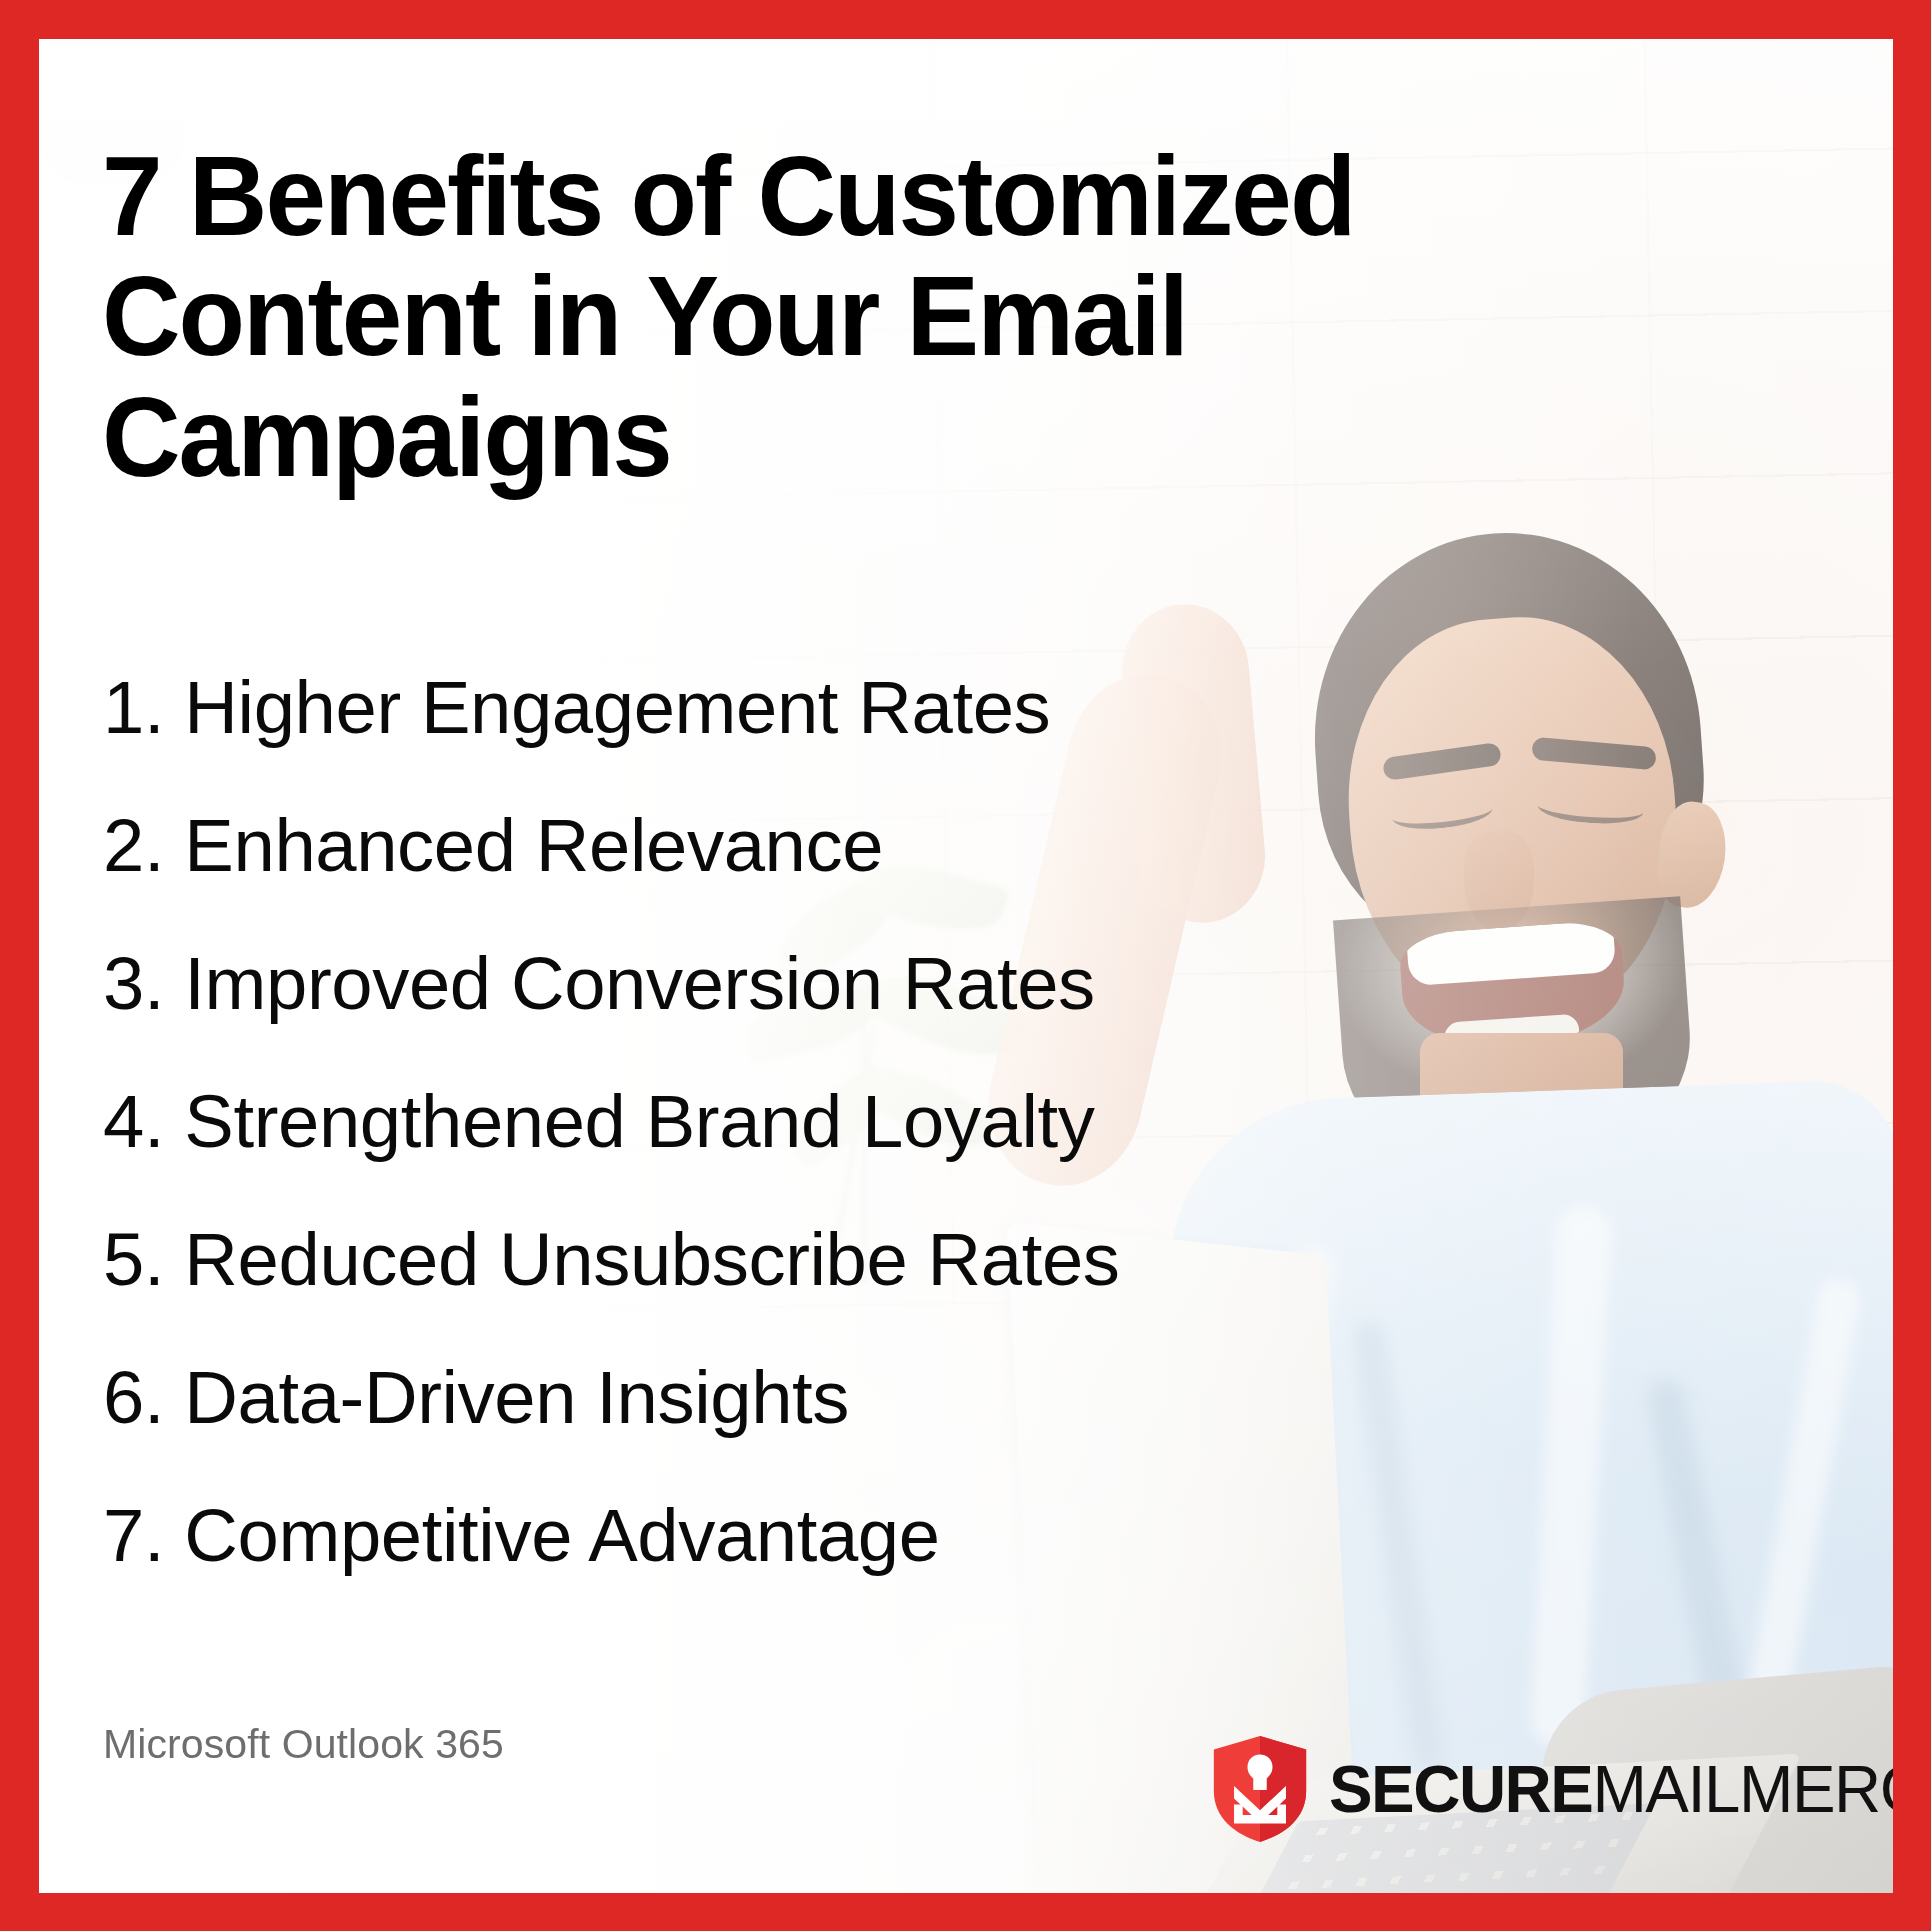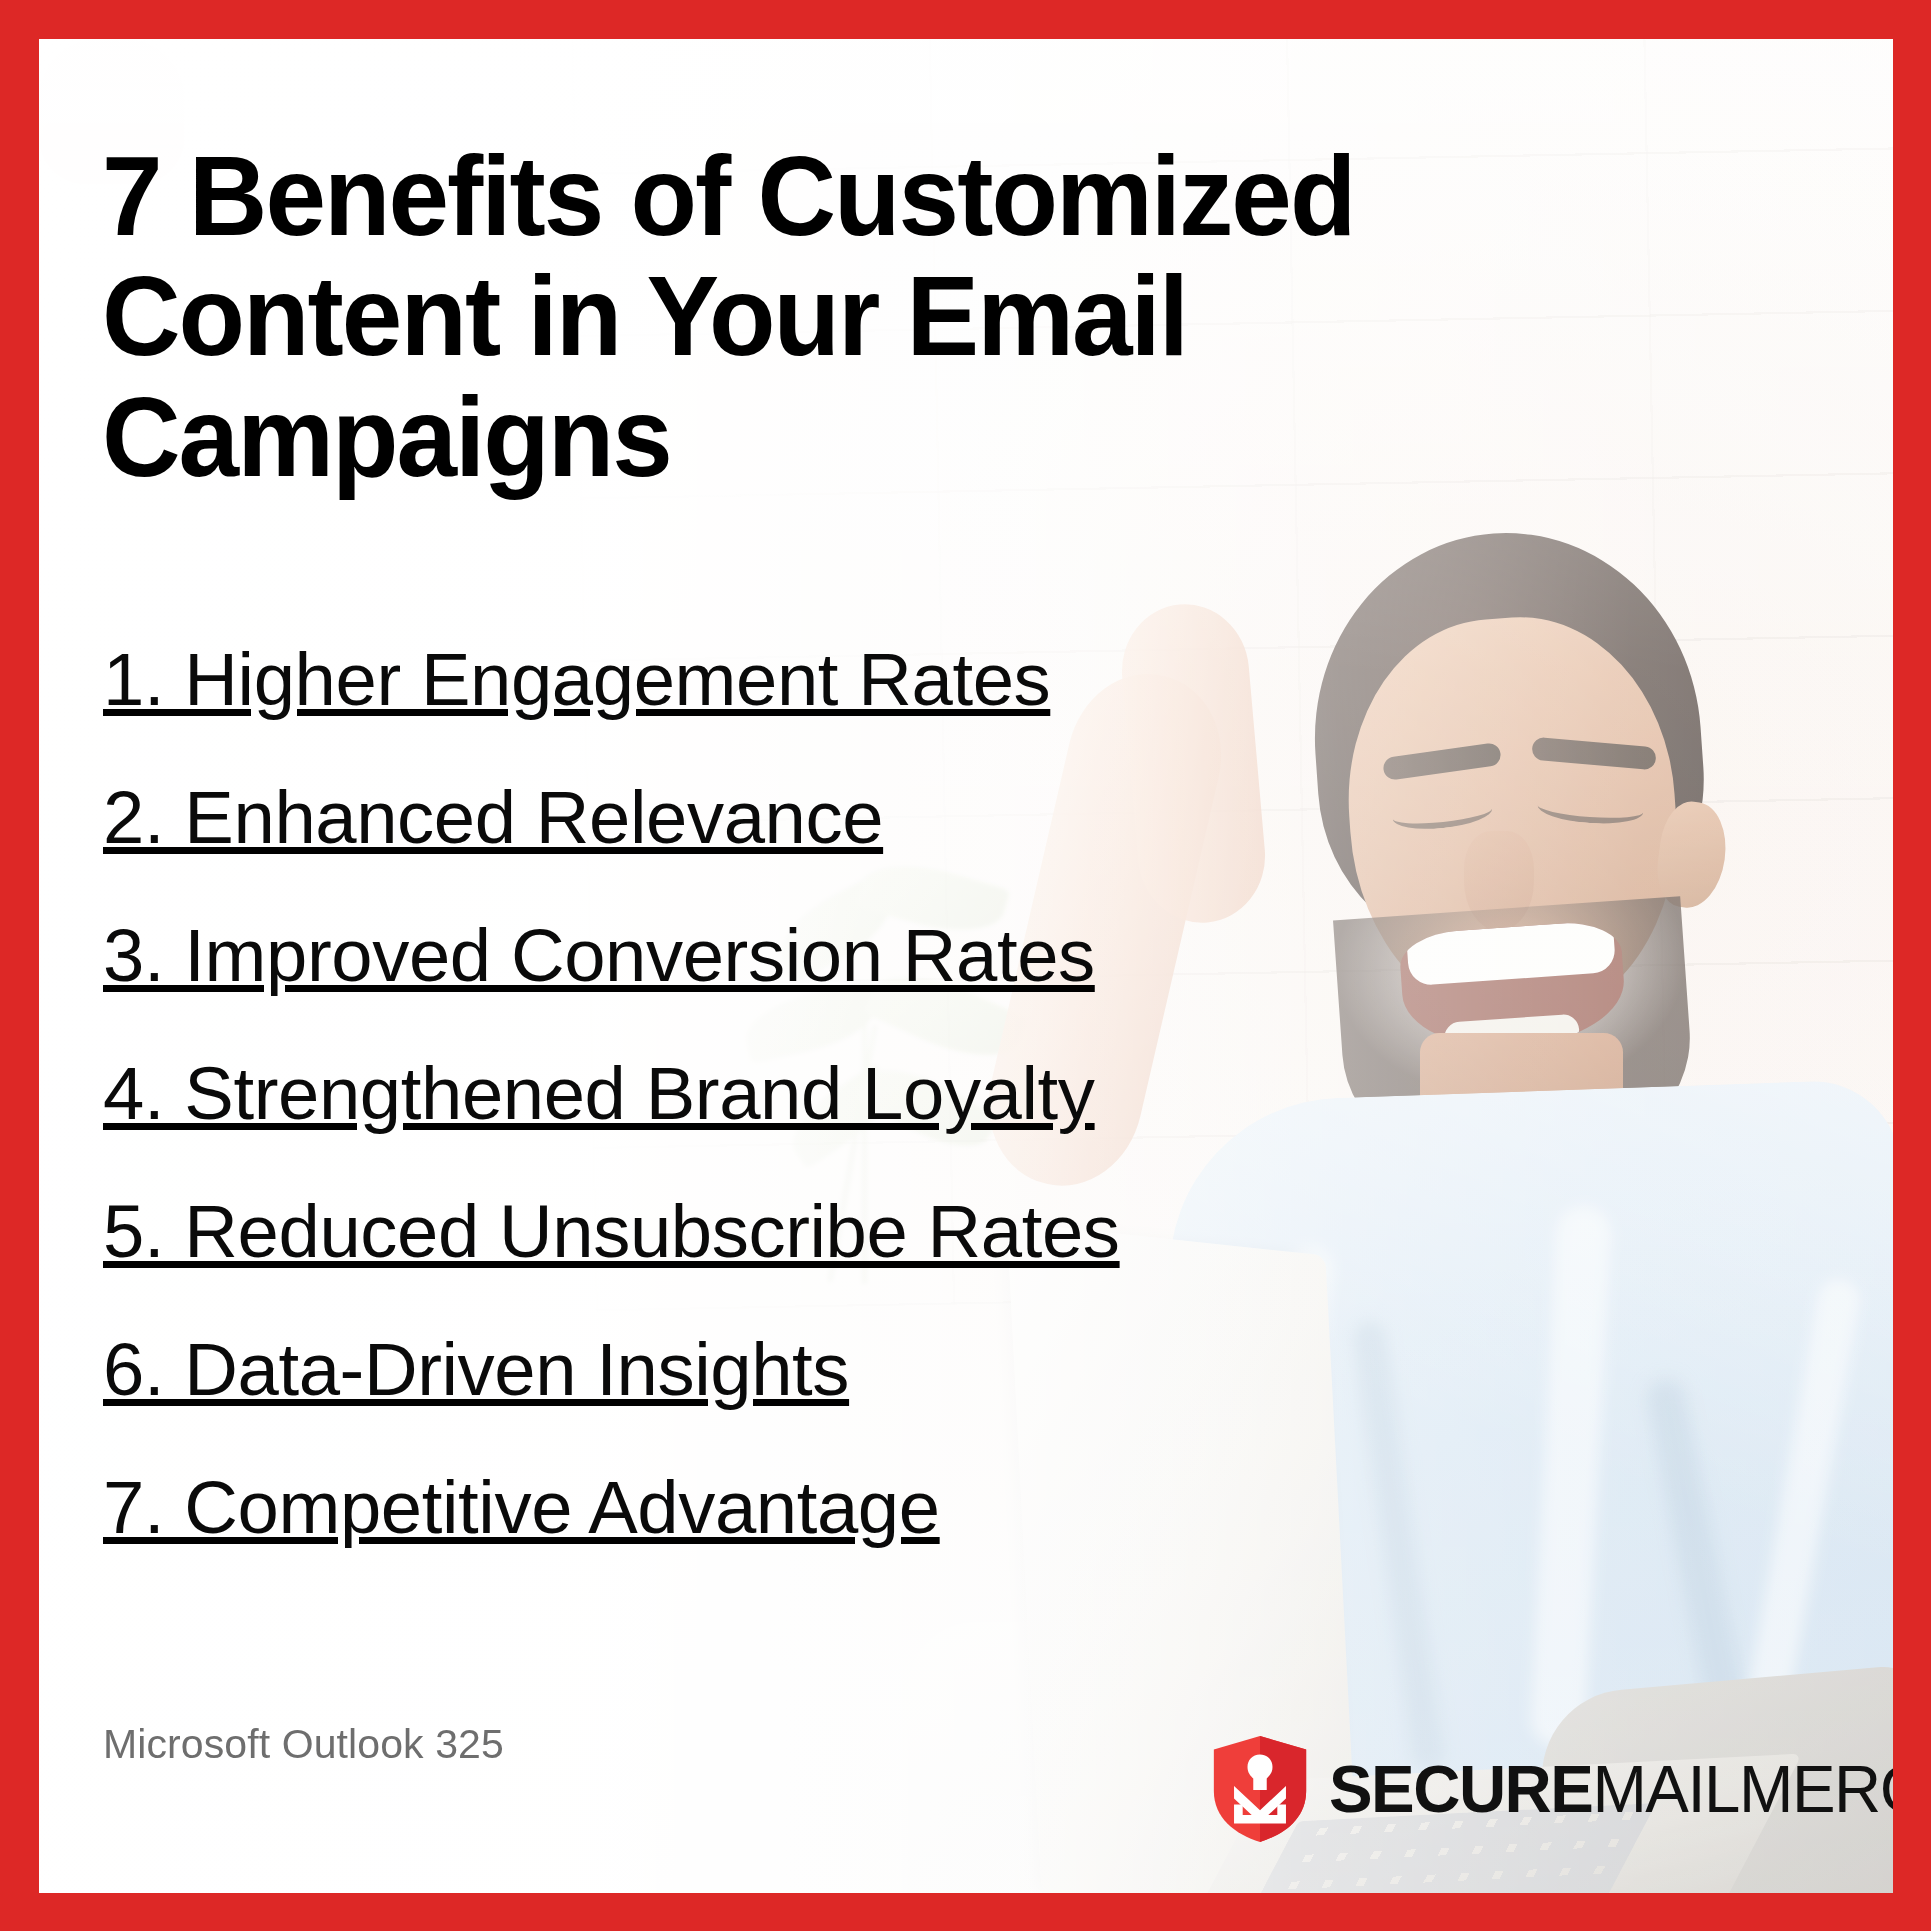--- a/index.html
+++ b/index.html
@@ -233,24 +233,23 @@
     letter-spacing:-2.1px;
     line-height:1.055;
     color:#000000;
     font-family:"Liberation Sans", sans-serif;
     transform:scaleX(.955);
     transform-origin:left top;
   }
 
   #benefits{
     position:absolute;
-    left:64px; top:603px;
+    left:64px; top:631px;
     width:1371px;
     list-style:none;
-    text-decoration:underline;
   }
   .benefit{
     font-size:75px;
     font-weight:300;
     letter-spacing:-0.4px;
     line-height:1.0;
     color:#0a0a0a;
     height:138px;
     white-space:nowrap;
     font-family:"Liberation Sans", sans-serif;
@@ -362,21 +361,21 @@
         <li class="benefit">1. Higher Engagement Rates</li>
         <li class="benefit">2. Enhanced Relevance</li>
         <li class="benefit">3. Improved Conversion Rates</li>
         <li class="benefit">4. Strengthened Brand Loyalty</li>
         <li class="benefit">5. Reduced Unsubscribe Rates</li>
         <li class="benefit">6. Data-Driven Insights</li>
         <li class="benefit">7. Competitive Advantage</li>
       </ul>
 
       <div id="tagline">
-        <div>Microsoft Outlook 325</div>
+        <div>Microsoft Outlook 365</div>
       </div>
 
       <div id="logo">
         <svg id="shield-icon" viewBox="0 0 104 112" aria-hidden="true">
           <path d="M52 1 L100 15 V58 C100 86 78 103 52 111 C26 103 4 86 4 58 V15 Z" fill="#EF3E3A"></path>
           <path d="M52 1 L100 15 V58 C100 86 78 103 52 111 Z" fill="#D9262C"></path>
           <path d="M52 20 c8 0 13 6 13 13 0 6 -3 9 -6 12 l0 12 -14 0 0 -12 c-3 -3 -6 -6 -6 -12 0 -7 5 -13 13 -13 z" fill="#ffffff"></path>
           <path d="M25 53 L52 78 L79 53 L79 66 L52 91 L25 66 Z" fill="#ffffff"></path>
           <path d="M25 72 L25 92 L79 92 L79 72 L70 72 L70 83 L34 83 L34 72 Z" fill="#ffffff"></path>
         </svg>

